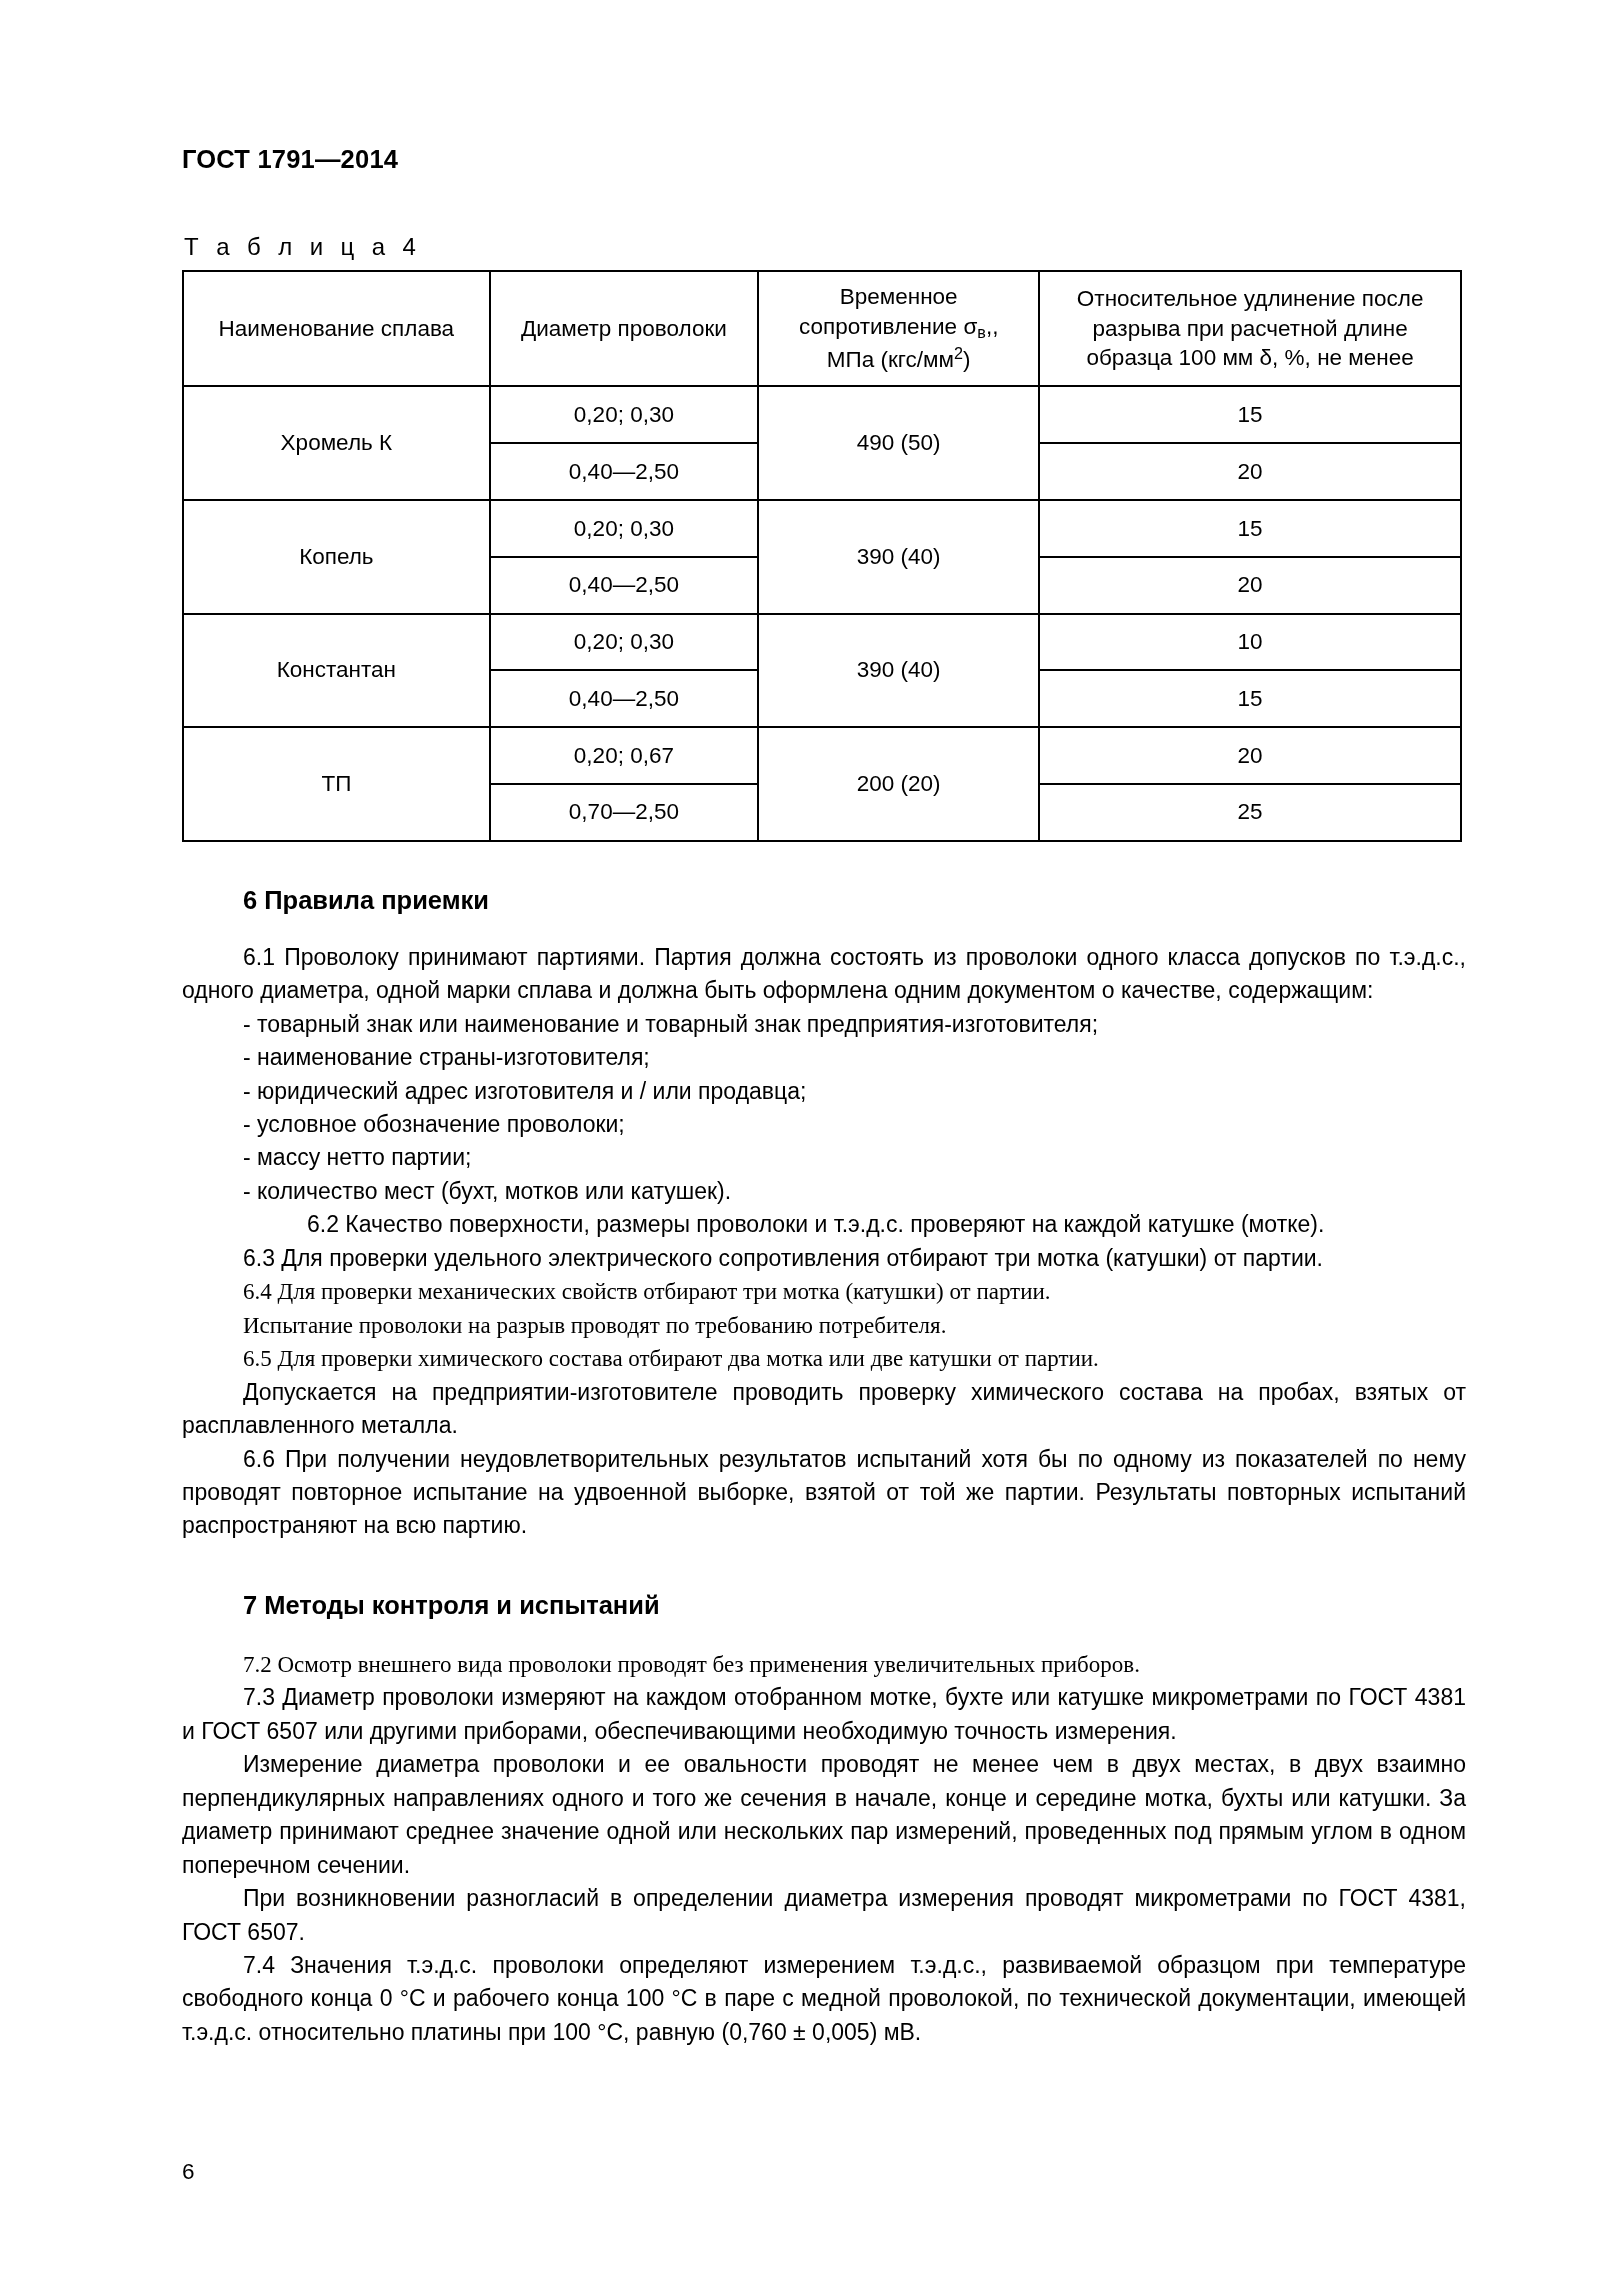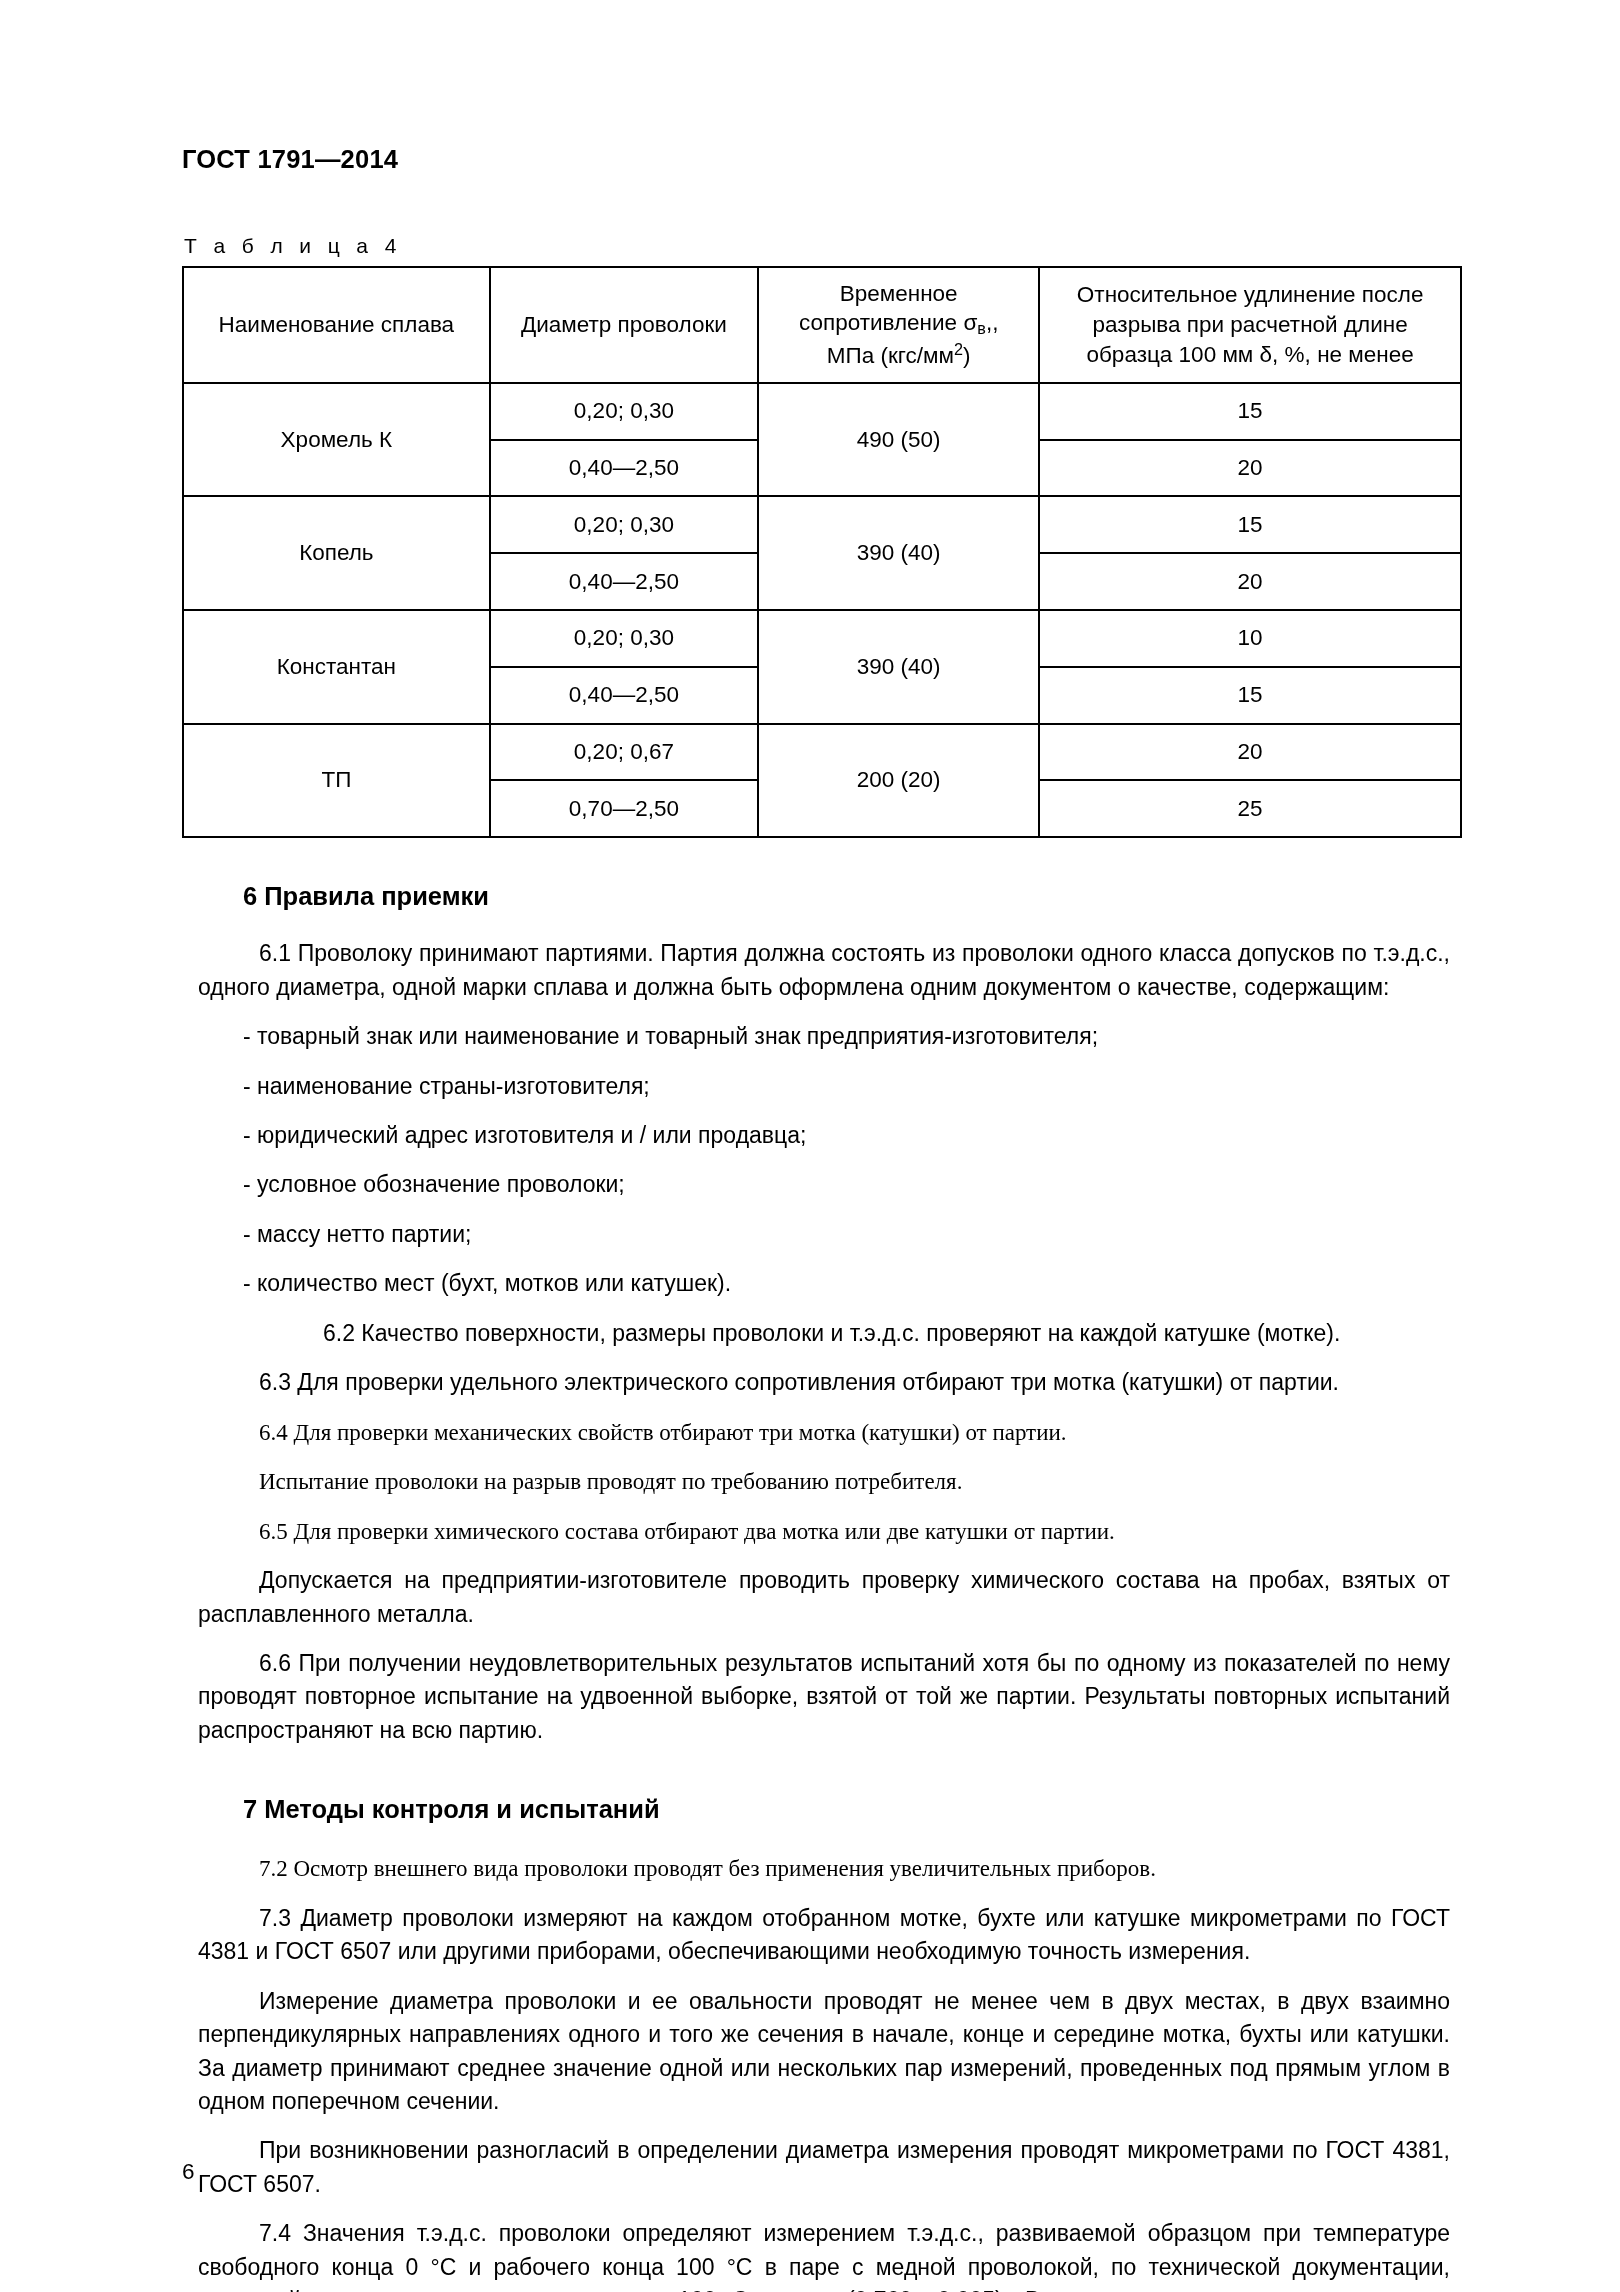--- a/index.html
+++ b/index.html
@@ -31,21 +31,21 @@
   .doc-header {
     font-size: 25.5px;
     font-weight: bold;
     letter-spacing: 0.2px;
     margin: 0 0 60px 0;
     line-height: 1.1;
   }
 
   
   .table-caption {
-    font-size: 21px;
+    font-size: 24px;
     letter-spacing: 5.4px;
     margin: 0 0 7.8px 2px;
     line-height: 1.2;
   }
 
   
   table.spec {
     border-collapse: collapse;
     width: 1280px;
     table-layout: fixed;
@@ -83,21 +83,21 @@
   }
   h2.section.second {
     margin-top: 47px;
     margin-bottom: 27.4px;
   }
 
   
   p.body {
     font-size: 23px;
     line-height: 1.455;
-    margin: 16px;
+    margin: 0;
     text-align: justify;
     text-justify: inter-word;
     hyphens: none;
   }
   p.body.indent   { text-indent: 61px; }
   p.body.indent2  { text-indent: 125px; }
   p.body.listitem {
     text-indent: 0;
     margin-left: 61px;
     text-align: left;

